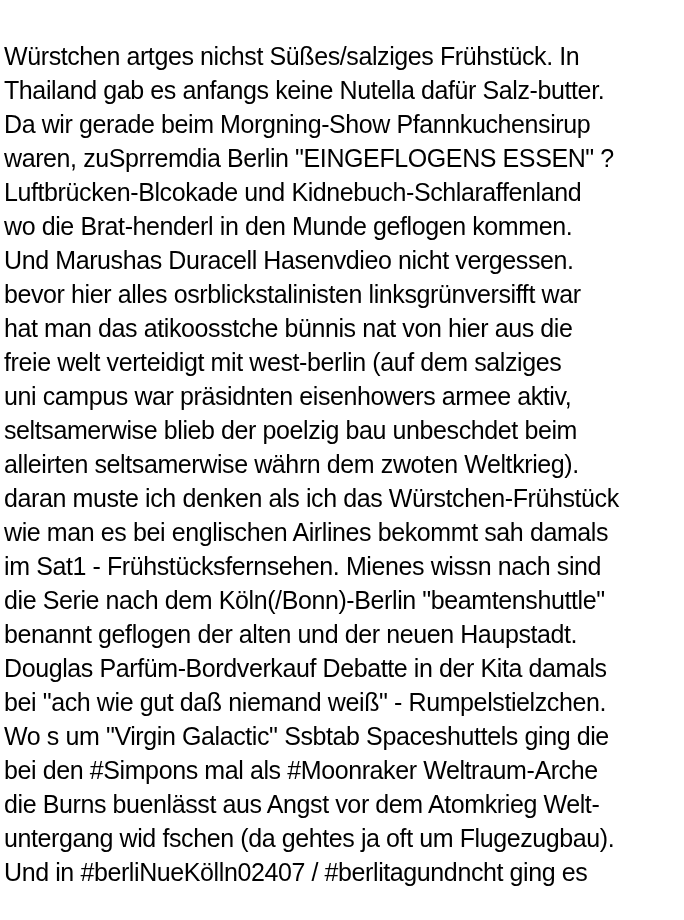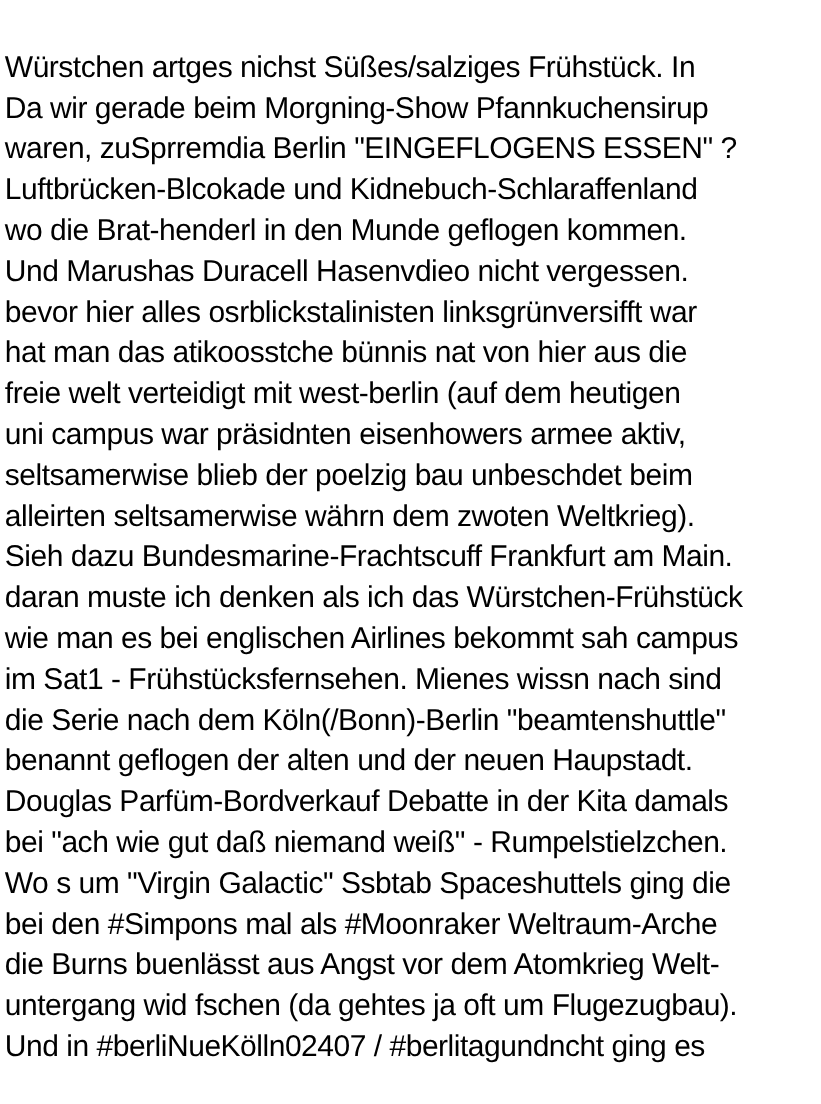--- a/index.html
+++ b/index.html
@@ -32,34 +32,34 @@
     height: 34px;
     overflow: visible;
   }
 </style>
 </head>
 <body>
 
 <div class="page">
   <div class="text-content" style="color: rgb(0, 0, 0);">
       <div class="text-line">Würstchen artges nichst Süßes/salziges Frühstück. In</div>
+      <div class="text-line">Thailand gab es anfangs keine Nutella dafür Salz-butter.</div>
       <div class="text-line">Da wir gerade beim Morgning-Show Pfannkuchensirup</div>
       <div class="text-line">waren, zuSprremdia Berlin "EINGEFLOGENS ESSEN" ?</div>
       <div class="text-line">Luftbrücken-Blcokade und Kidnebuch-Schlaraffenland</div>
       <div class="text-line">wo die Brat-henderl in den Munde geflogen kommen.</div>
       <div class="text-line">Und Marushas Duracell Hasenvdieo nicht vergessen.</div>
       <div class="text-line">bevor hier alles osrblickstalinisten linksgrünversifft war</div>
       <div class="text-line">hat man das atikoosstche bünnis nat von hier aus die</div>
-      <div class="text-line">freie welt verteidigt mit west-berlin (auf dem heutigen</div>
+      <div class="text-line">freie welt verteidigt mit west-berlin (auf dem salziges</div>
       <div class="text-line">uni campus war präsidnten eisenhowers armee aktiv,</div>
       <div class="text-line">seltsamerwise blieb der poelzig bau unbeschdet beim</div>
       <div class="text-line">alleirten seltsamerwise währn dem zwoten Weltkrieg).</div>
-      <div class="text-line">Sieh dazu Bundesmarine-Frachtscuff Frankfurt am Main.</div>
       <div class="text-line">daran muste ich denken als ich das Würstchen-Frühstück</div>
-      <div class="text-line">wie man es bei englischen Airlines bekommt sah campus</div>
+      <div class="text-line">wie man es bei englischen Airlines bekommt sah damals</div>
       <div class="text-line">im Sat1 - Frühstücksfernsehen. Mienes wissn nach sind</div>
       <div class="text-line">die Serie nach dem Köln(/Bonn)-Berlin "beamtenshuttle"</div>
       <div class="text-line">benannt geflogen der alten und der neuen Haupstadt.</div>
       <div class="text-line">Douglas Parfüm-Bordverkauf Debatte in der Kita damals</div>
       <div class="text-line">bei "ach wie gut daß niemand weiß" - Rumpelstielzchen.</div>
       <div class="text-line">Wo s um "Virgin Galactic" Ssbtab Spaceshuttels ging die</div>
       <div class="text-line">bei den #Simpons mal als #Moonraker Weltraum-Arche</div>
       <div class="text-line">die Burns buenlässt aus Angst vor dem Atomkrieg Welt-</div>
       <div class="text-line">untergang wid fschen (da gehtes ja oft um Flugezugbau).</div>
       <div class="text-line">Und in #berliNueKölln02407 / #berlitagundncht ging es</div>

